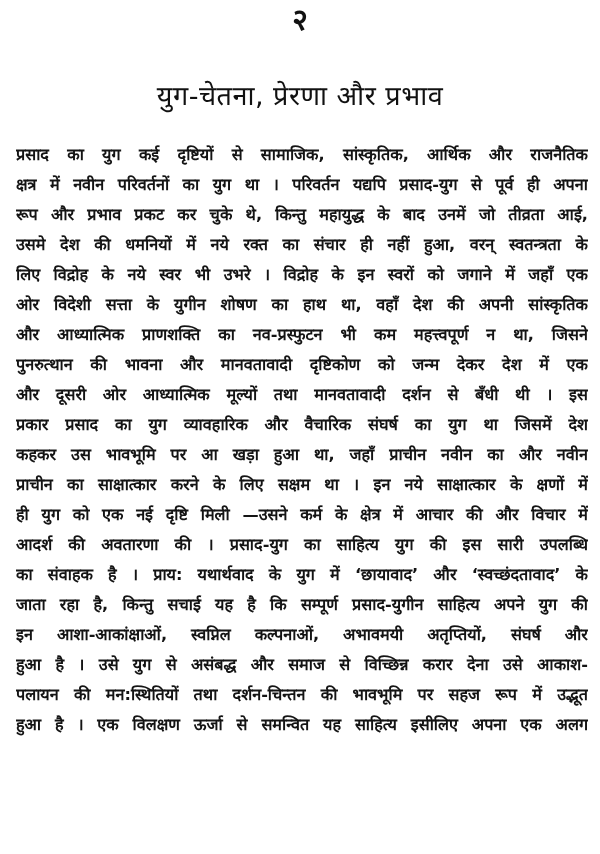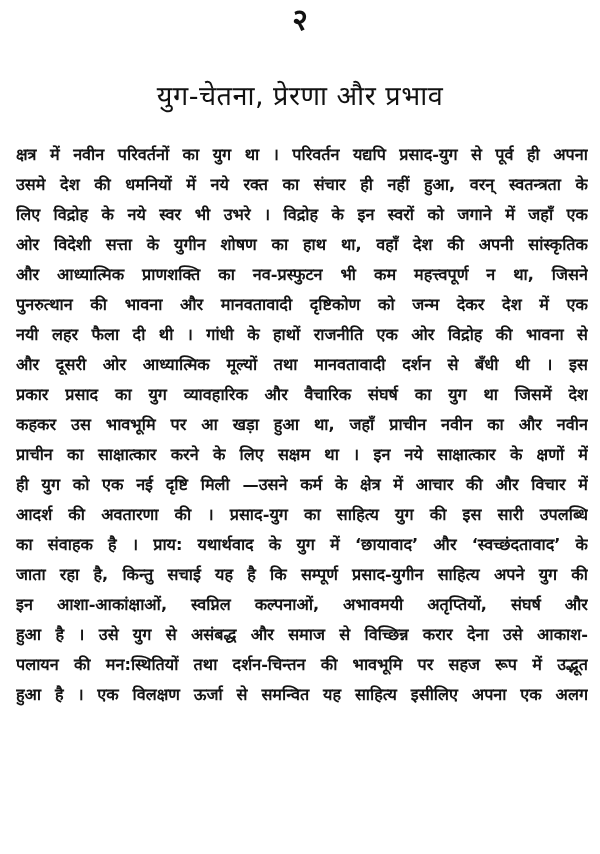--- a/index.html
+++ b/index.html
@@ -63,27 +63,28 @@
     }
   </style>
 </head>
 <body>
 
 <div class="page">
   <div class="chapter-number">२</div>
   <div class="chapter-title">युग-चेतना, प्रेरणा और प्रभाव</div>
 
   <div class="body-text">
+    <span class="line">प्रसाद का युग कई दृष्टियों से सामाजिक, सांस्कृतिक, आर्थिक और राजनैतिक</span>
     <span class="line">क्षत्र में नवीन परिवर्तनों का युग था । परिवर्तन यद्यपि प्रसाद-युग से पूर्व ही अपना</span>
+    <span class="line">रूप और प्रभाव प्रकट कर चुके थे, किन्तु महायुद्ध के बाद उनमें जो तीव्रता आई,</span>
     <span class="line">उसमे देश की धमनियों में नये रक्त का संचार ही नहीं हुआ, वरन् स्वतन्त्रता के</span>
     <span class="line">लिए विद्रोह के नये स्वर भी उभरे । विद्रोह के इन स्वरों को जगाने में जहाँ एक</span>
     <span class="line">ओर विदेशी सत्ता के युगीन शोषण का हाथ था, वहाँ देश की अपनी सांस्कृतिक</span>
     <span class="line">और आध्यात्मिक प्राणशक्ति का नव-प्रस्फुटन भी कम महत्त्वपूर्ण न था, जिसने</span>
     <span class="line">पुनरुत्थान की भावना और मानवतावादी दृष्टिकोण को जन्म देकर देश में एक</span>
-    <span class="line">नयी लहर फैला दी थी । गांधी के हाथों राजनीति एक ओर विद्रोह की भावना से</span>
     <span class="line">और दूसरी ओर आध्यात्मिक मूल्यों तथा मानवतावादी दर्शन से बँधी थी । इस</span>
     <span class="line">प्रकार प्रसाद का युग व्यावहारिक और वैचारिक संघर्ष का युग था जिसमें देश</span>
     <span class="line">कहकर उस भावभूमि पर आ खड़ा हुआ था, जहाँ प्राचीन नवीन का और नवीन</span>
     <span class="line">प्राचीन का साक्षात्कार करने के लिए सक्षम था । इन नये साक्षात्कार के क्षणों में</span>
     <span class="line">ही युग को एक नई दृष्टि मिली —उसने कर्म के क्षेत्र में आचार की और विचार में</span>
     <span class="line">आदर्श की अवतारणा की । प्रसाद-युग का साहित्य युग की इस सारी उपलब्धि</span>
     <span class="line">का संवाहक है । प्राय: यथार्थवाद के युग में ‘छायावाद’ और ‘स्वच्छंदतावाद’ के</span>
     <span class="line">जाता रहा है, किन्तु सचाई यह है कि सम्पूर्ण प्रसाद-युगीन साहित्य अपने युग की</span>
     <span class="line">इन आशा-आकांक्षाओं, स्वप्निल कल्पनाओं, अभावमयी अतृप्तियों, संघर्ष और</span>
     <span class="line">हुआ है । उसे युग से असंबद्ध और समाज से विच्छिन्न करार देना उसे आकाश-</span>

